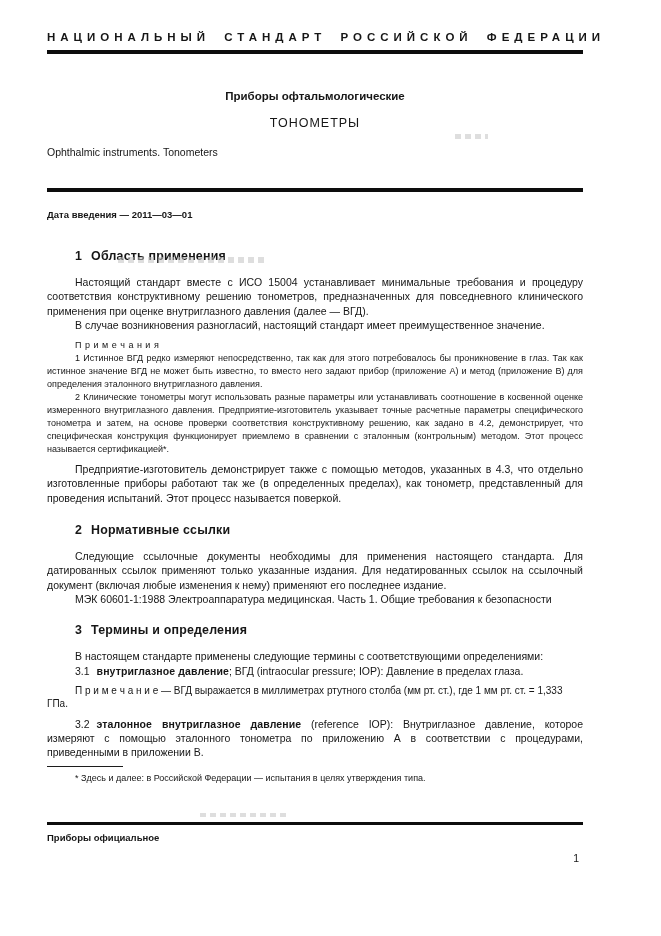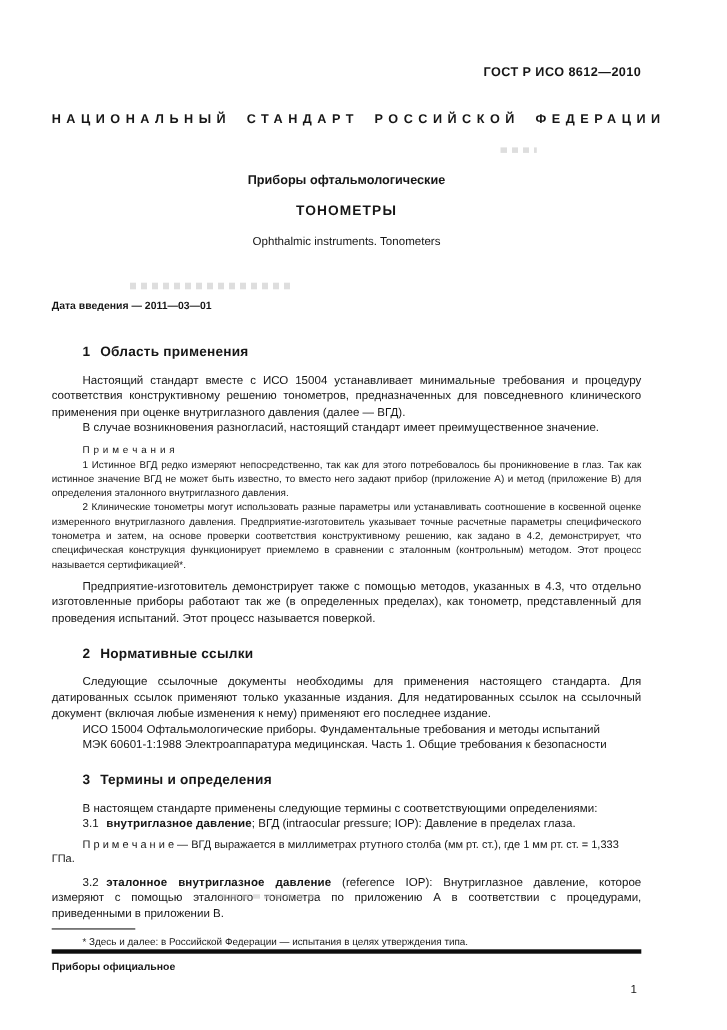--- a/index.html
+++ b/index.html
@@ -50,26 +50,26 @@
   .title-ru-subject {
     margin-top: 36px;
     text-align: center;
     font-size: 11.5px;
     font-weight: bold;
   }
   .title-ru-main {
     margin-top: 14px;
     text-align: center;
     font-size: 12.5px;
-    font-weight: bold;
+    font-weight: normal;
     letter-spacing: 1px;
   }
   .title-en {
     margin-top: 16px;
-    text-align: center;
+    text-align: left;
     font-size: 10.5px;
   }
   .effective-date {
     margin-top: 17px;
     font-size: 9.5px;
     font-weight: bold;
   }
   
   .sec {
     margin: 0;
@@ -163,21 +163,20 @@
 </style>
 </head>
 <body>
 
 <div class="page">
 
   <div class="ghost ghost-1"></div>
   <div class="ghost ghost-2"></div>
   <div class="ghost ghost-3"></div>
 
-  <div class="doc-code">ГОСТ Р ИСО 8612—2010</div>
   <div class="federal">НАЦИОНАЛЬНЫЙ СТАНДАРТ РОССИЙСКОЙ ФЕДЕРАЦИИ</div>
   <div class="rule rule-top"></div>
 
   <div class="title-ru-subject">Приборы офтальмологические</div>
   <div class="title-ru-main">ТОНОМЕТРЫ</div>
   <div class="title-en">Ophthalmic instruments. Tonometers</div>
   <div class="rule rule-mid"></div>
 
   <div class="effective-date">Дата введения — 2011—03—01</div>
 
@@ -186,21 +185,20 @@
   <p class="body">В случае возникновения разногласий, настоящий стандарт имеет преимущественное значение.</p>
   <div class="note-block">
     <div class="note-label">П р и м е ч а н и я</div>
     <p class="note">1 Истинное ВГД редко измеряют непосредственно, так как для этого потребовалось бы проникновение в глаз. Так как истинное значение ВГД не может быть известно, то вместо него задают прибор (приложение А) и метод (приложение В) для определения эталонного внутриглазного давления.</p>
     <p class="note">2 Клинические тонометры могут использовать разные параметры или устанавливать соотношение в косвенной оценке измеренного внутриглазного давления. Предприятие-изготовитель указывает точные расчетные параметры специфического тонометра и затем, на основе проверки соответствия конструктивному решению, как задано в 4.2, демонстрирует, что специфическая конструкция функционирует приемлемо в сравнении с эталонным (контрольным) методом. Этот процесс называется сертификацией*.</p>
   </div>
   <p class="body after-notes">Предприятие-изготовитель демонстрирует также с помощью методов, указанных в 4.3, что отдельно изготовленные приборы работают так же (в определенных пределах), как тонометр, представленный для проведения испытаний. Этот процесс называется поверкой.</p>
 
   <h2 class="sec sec-2"><span class="sec-num">2</span><span>Нормативные ссылки</span></h2>
   <p class="body first">Следующие ссылочные документы необходимы для применения настоящего стандарта. Для датированных ссылок применяют только указанные издания. Для недатированных ссылок на ссылочный документ (включая любые изменения к нему) применяют его последнее издание.</p>
-  <p class="ref">ИСО 15004 Офтальмологические приборы. Фундаментальные требования и методы испытаний</p>
   <p class="ref">МЭК 60601-1:1988 Электроаппаратура медицинская. Часть 1. Общие требования к безопасности</p>
 
   <h2 class="sec sec-3"><span class="sec-num">3</span><span>Термины и определения</span></h2>
   <p class="body first">В настоящем стандарте применены следующие термины с соответствующими определениями:</p>
   <p class="body term"><span class="t-num">3.1</span><b>внутриглазное давление</b><span>; ВГД (intraocular pressure; IOP): Давление в пределах глаза.</span></p>
   <p class="term-note">П р и м е ч а н и е — ВГД выражается в миллиметрах ртутного столба (мм рт. ст.), где 1 мм рт. ст. = 1,333 ГПа.</p>
   <p class="body term term-2"><span class="t-num">3.2</span><b>эталонное внутриглазное давление</b><span> (reference IOP): Внутриглазное давление, которое измеряют с помощью эталонного тонометра по приложению А в соответствии с процедурами, приведенными в приложении В.</span></p>
 
   <div class="footnote-rule"></div>
   <p class="footnote">* Здесь и далее: в Российской Федерации — испытания в целях утверждения типа.</p>

